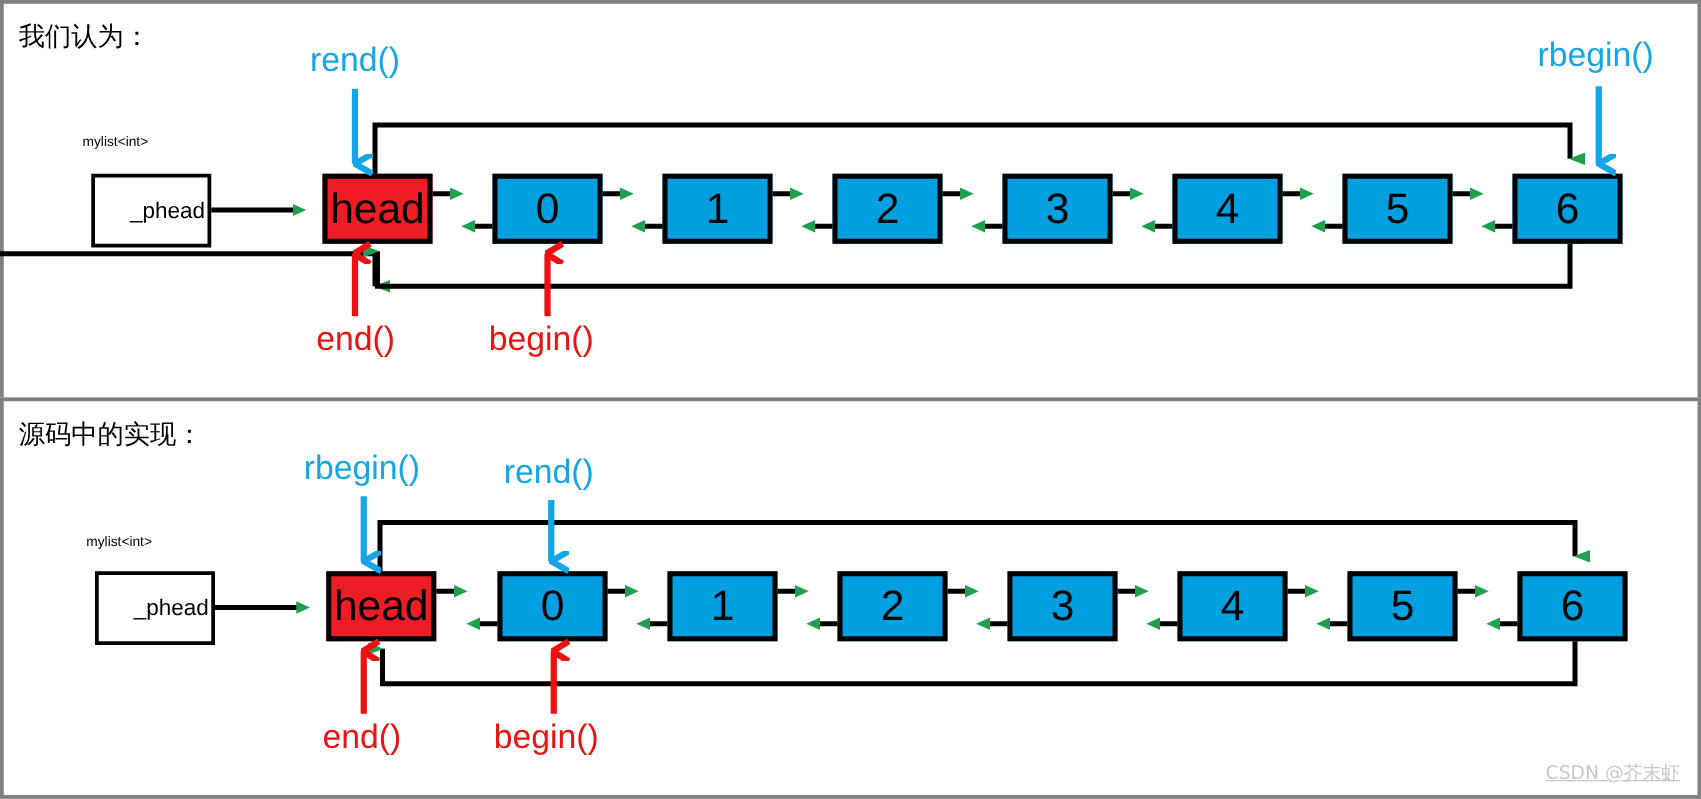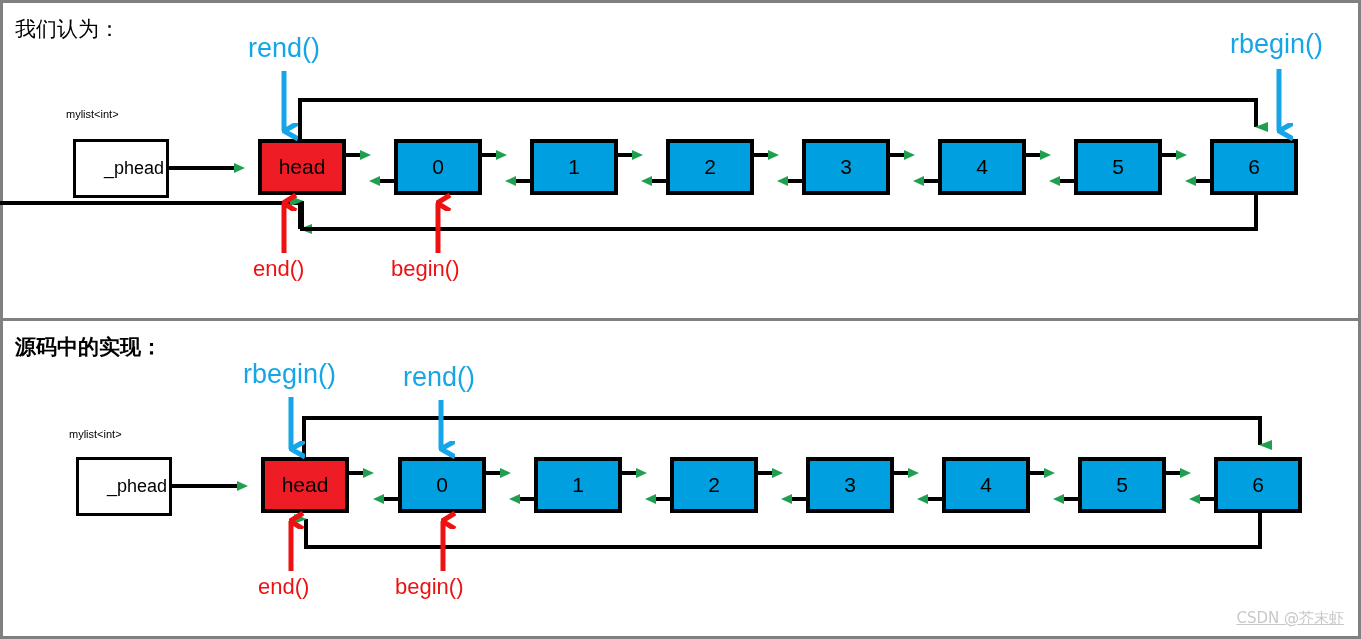--- a/index.html
+++ b/index.html
@@ -12,32 +12,32 @@
   #panel-top{top:0;height:321px;}
   #panel-bottom{top:318px;height:321px;}
 
   .stage{position:absolute;left:0;top:0;width:1355px;height:315px;}
 
   .panel-title{position:absolute;color:#000;font-size:21px;line-height:21px;
                white-space:nowrap;font-family:"DejaVu Sans",sans-serif;}
 
   .node{position:absolute;box-sizing:border-box;border:4px solid #000;
         display:flex;align-items:center;justify-content:center;
-        font-size:21px;color:#000;font-family:"Liberation Sans",sans-serif;}
+        font-size:34px;color:#000;font-family:"Liberation Sans",sans-serif;}
   .node.head{background:#ee1c25;}
   .node.val{background:#00a0e0;}
   .node.phead{background:#fff;border:3px solid #000;font-size:18px;
               justify-content:flex-start;padding-left:28px;}
 
   .small-label{position:absolute;color:#000;font-size:11px;line-height:17px;
                white-space:nowrap;font-family:"Liberation Sans",sans-serif;}
 
   .fn-label{position:absolute;white-space:nowrap;line-height:1;}
   .fn-blue{color:#16a5e6;font-size:27px;}
-  .fn-red{color:#ee1111;font-size:22px;}
+  .fn-red{color:#ee1111;font-size:27px;}
 
   svg.wires{position:absolute;left:0;top:0;width:1355px;height:315px;
             overflow:visible;pointer-events:none;}
   .watermark{position:absolute;right:14px;bottom:8px;color:#c8c8c8;
              font-size:15px;white-space:nowrap;
              font-family:"DejaVu Sans",sans-serif;text-decoration:underline;}
 </style>
 </head>
 <body>
 
@@ -114,21 +114,21 @@
         <path d="M1276,66 L1276,128" stroke="#16a5e6" stroke-width="5" fill="none" marker-end="url(#bl)"></path>
         <path d="M281,250 L281,200" stroke="#ee1111" stroke-width="5" fill="none" marker-end="url(#rd)"></path>
         <path d="M435,250 L435,200" stroke="#ee1111" stroke-width="5" fill="none" marker-end="url(#rd)"></path>
       </svg>
     </div>
   </div>
 
   <div class="panel" id="panel-bottom">
     <div class="stage">
 
-      <div class="panel-title" style="left:12px;top:16px;font-weight:bold;">源码中的实现：</div>
+      <div class="panel-title" style="left:12px;top:16px;">源码中的实现：</div>
 
       <div class="small-label" style="left:66px;top:105px;">mylist&lt;int&gt;</div>
 
       <div class="node phead" style="left:73px;top:136px;width:96px;height:59px;">_phead</div>
 
       <div class="node head" style="left:258px;top:136px;width:88px;height:56px;">head</div>
 
       <div class="node val" style="left:395px;top:136px;width:88px;height:56px;">0</div>
       <div class="node val" style="left:531px;top:136px;width:88px;height:56px;">1</div>
       <div class="node val" style="left:667px;top:136px;width:88px;height:56px;">2</div>

